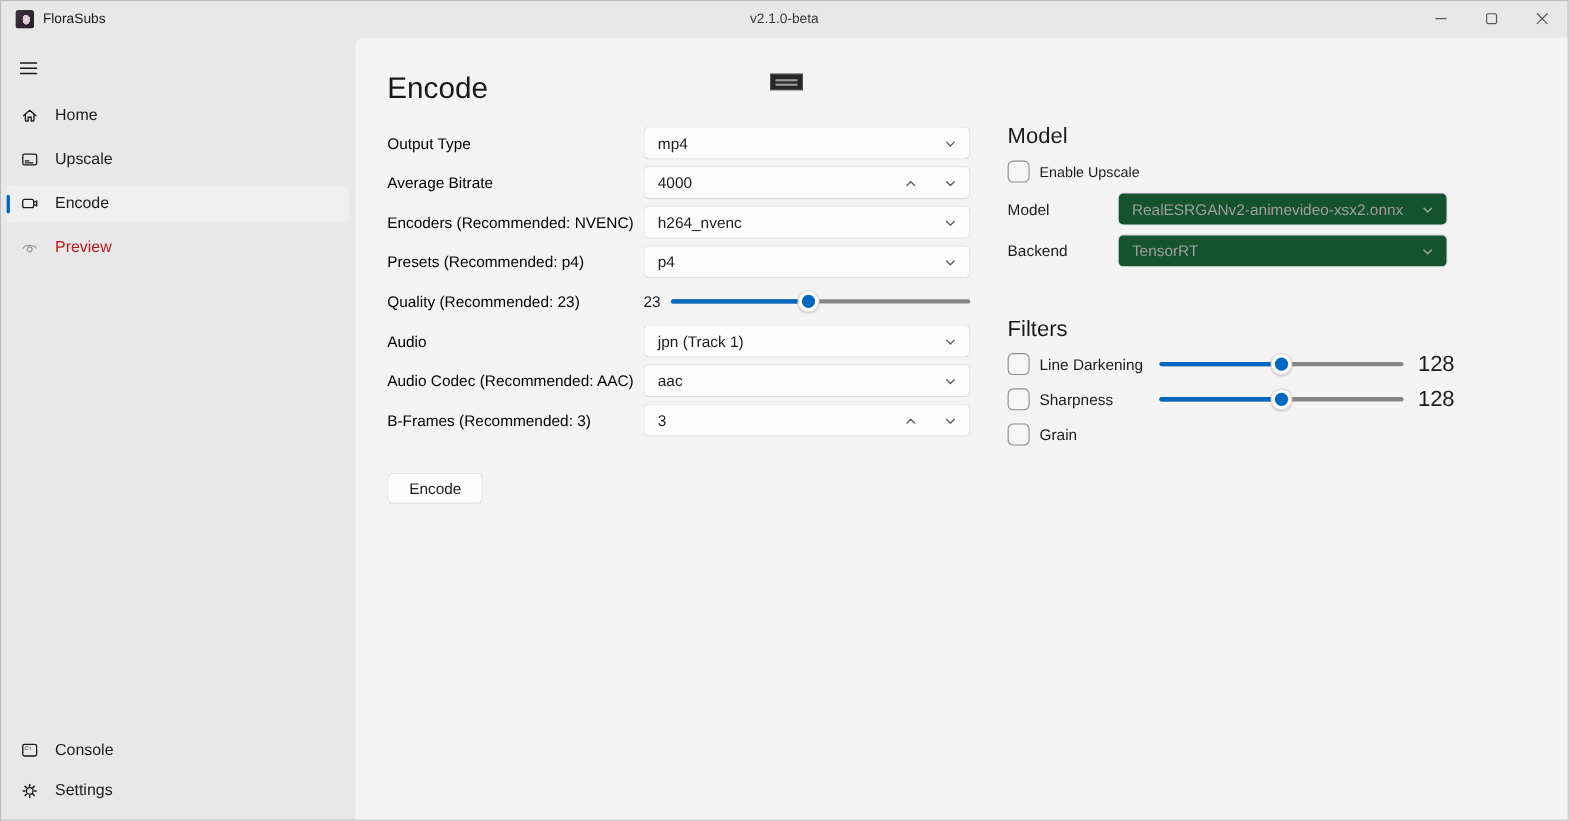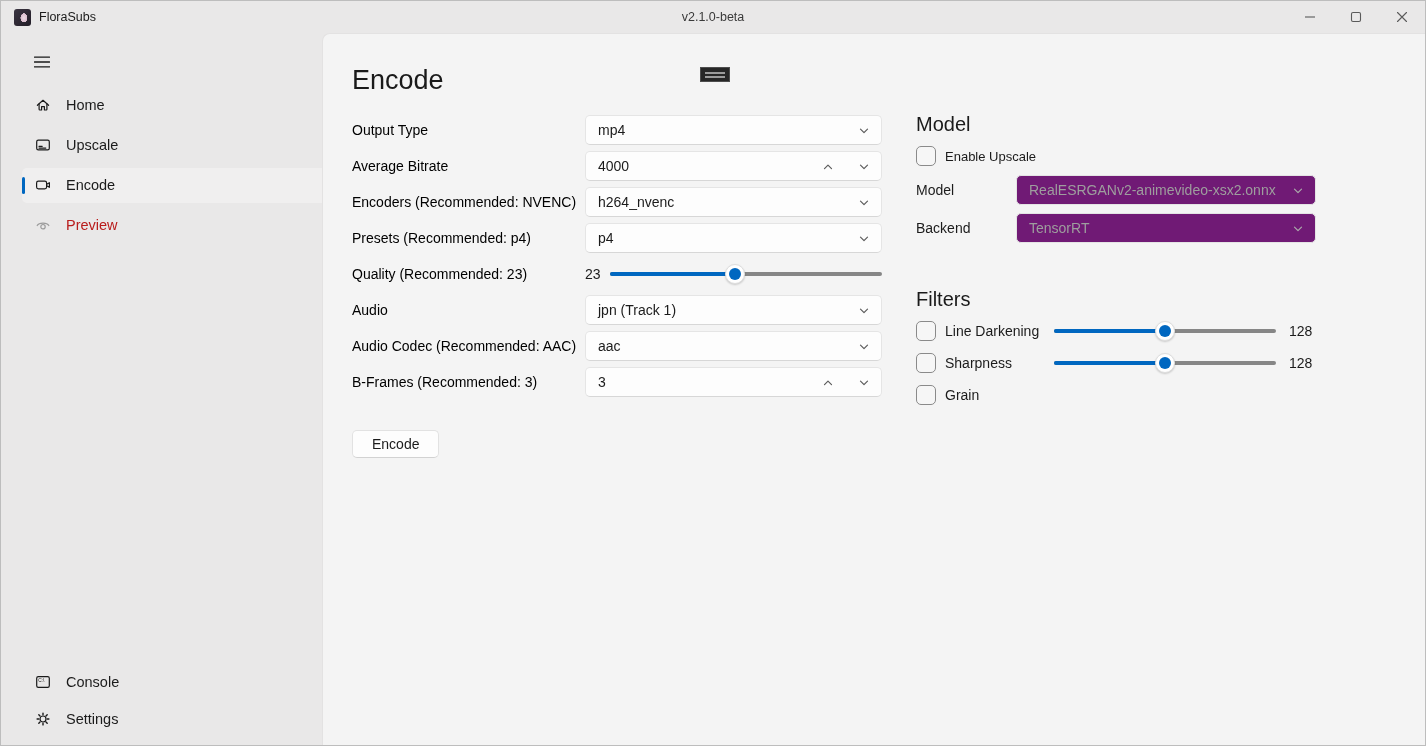--- a/index.html
+++ b/index.html
@@ -37,21 +37,21 @@
     font-size:12.5px; color:#3a3a3a; pointer-events:none;
   }
   .window-controls { position:absolute; right:0; top:0; height:32px; display:flex; }
   .win-btn {
     width:46px; height:32px; display:flex; align-items:center; justify-content:center;
     background:transparent; border:none; cursor:default; color:#5a5a5a;
   }
 
   
   .sidebar {
-    position:absolute; left:16px; top:32px; bottom:0; width:321px;
+    position:absolute; left:0; top:32px; bottom:0; width:321px;
     display:flex; flex-direction:column;
   }
   .hamburger {
     margin:12px 0 6px 5px; width:40px; height:34px; border:none; background:transparent;
     display:flex; align-items:center; justify-content:center; border-radius:5px;
   }
   .nav-list { display:flex; flex-direction:column; }
   .nav-item {
     position:relative; height:35px; margin:2.5px 5px; border-radius:5px;
     display:flex; align-items:center; cursor:default;
@@ -93,21 +93,21 @@
     position:relative; width:297px; height:30px;
     background:#fdfdfd; border:1px solid #e5e5e5; border-bottom-color:#d7d7d7;
     border-radius:5px; display:flex; align-items:center;
   }
   .combo-value { margin-left:12px; font-size:14px; }
   .chev { position:absolute; top:9px; width:12px; height:12px; }
   .combo .chev-down { right:11px; }
   .num-input .chev-up { right:47px; }
   .num-input .chev-down { right:11px; }
 
-  .combo.disabled { background:#701a75; border-color:#e4e4e4; }
+  .combo.disabled { background:#14532d; border-color:#e4e4e4; }
   .combo.disabled .combo-value { color:#9e9e9e; }
   .combo.disabled svg path { stroke:#ababab; }
 
   
   .slider-wrap { display:flex; align-items:center; width:297px; }
   .slider-val { flex:0 0 auto; margin-right:9px; font-size:14px; }
   .slider { position:relative; flex:1 1 auto; height:20px; }
   .slider .track {
     position:absolute; left:0; right:0; top:8px; height:4px; border-radius:2px; background:#868686;
   }
@@ -142,21 +142,21 @@
   .check-label { margin-left:9px; font-size:13px; }
 
   .model-field-row { display:flex; align-items:center; height:30px; margin-top:8px; }
   .model-field-row .m-label { flex:0 0 100px; font-size:14px; }
   .model-field-row .combo { width:300px; }
 
   .filters-title { margin-top:44px; }
   .filter-row { display:flex; align-items:center; height:24px; margin-top:8px; }
   .filter-row .f-label { margin-left:9px; width:109px; font-size:14px; }
   .filter-row .slider { flex:0 0 222px; }
-  .filter-row .f-val { margin-left:13px; font-size:14px; width:40px; }
+  .filter-row .f-val { margin-left:13px; font-size:20px; width:40px; }
 
   svg.icon { display:block; }
   :root { --accent:#0067C0; }
 </style>
 </head>
 <body>
 
 <div class="window">
 
   <div class="titlebar">

